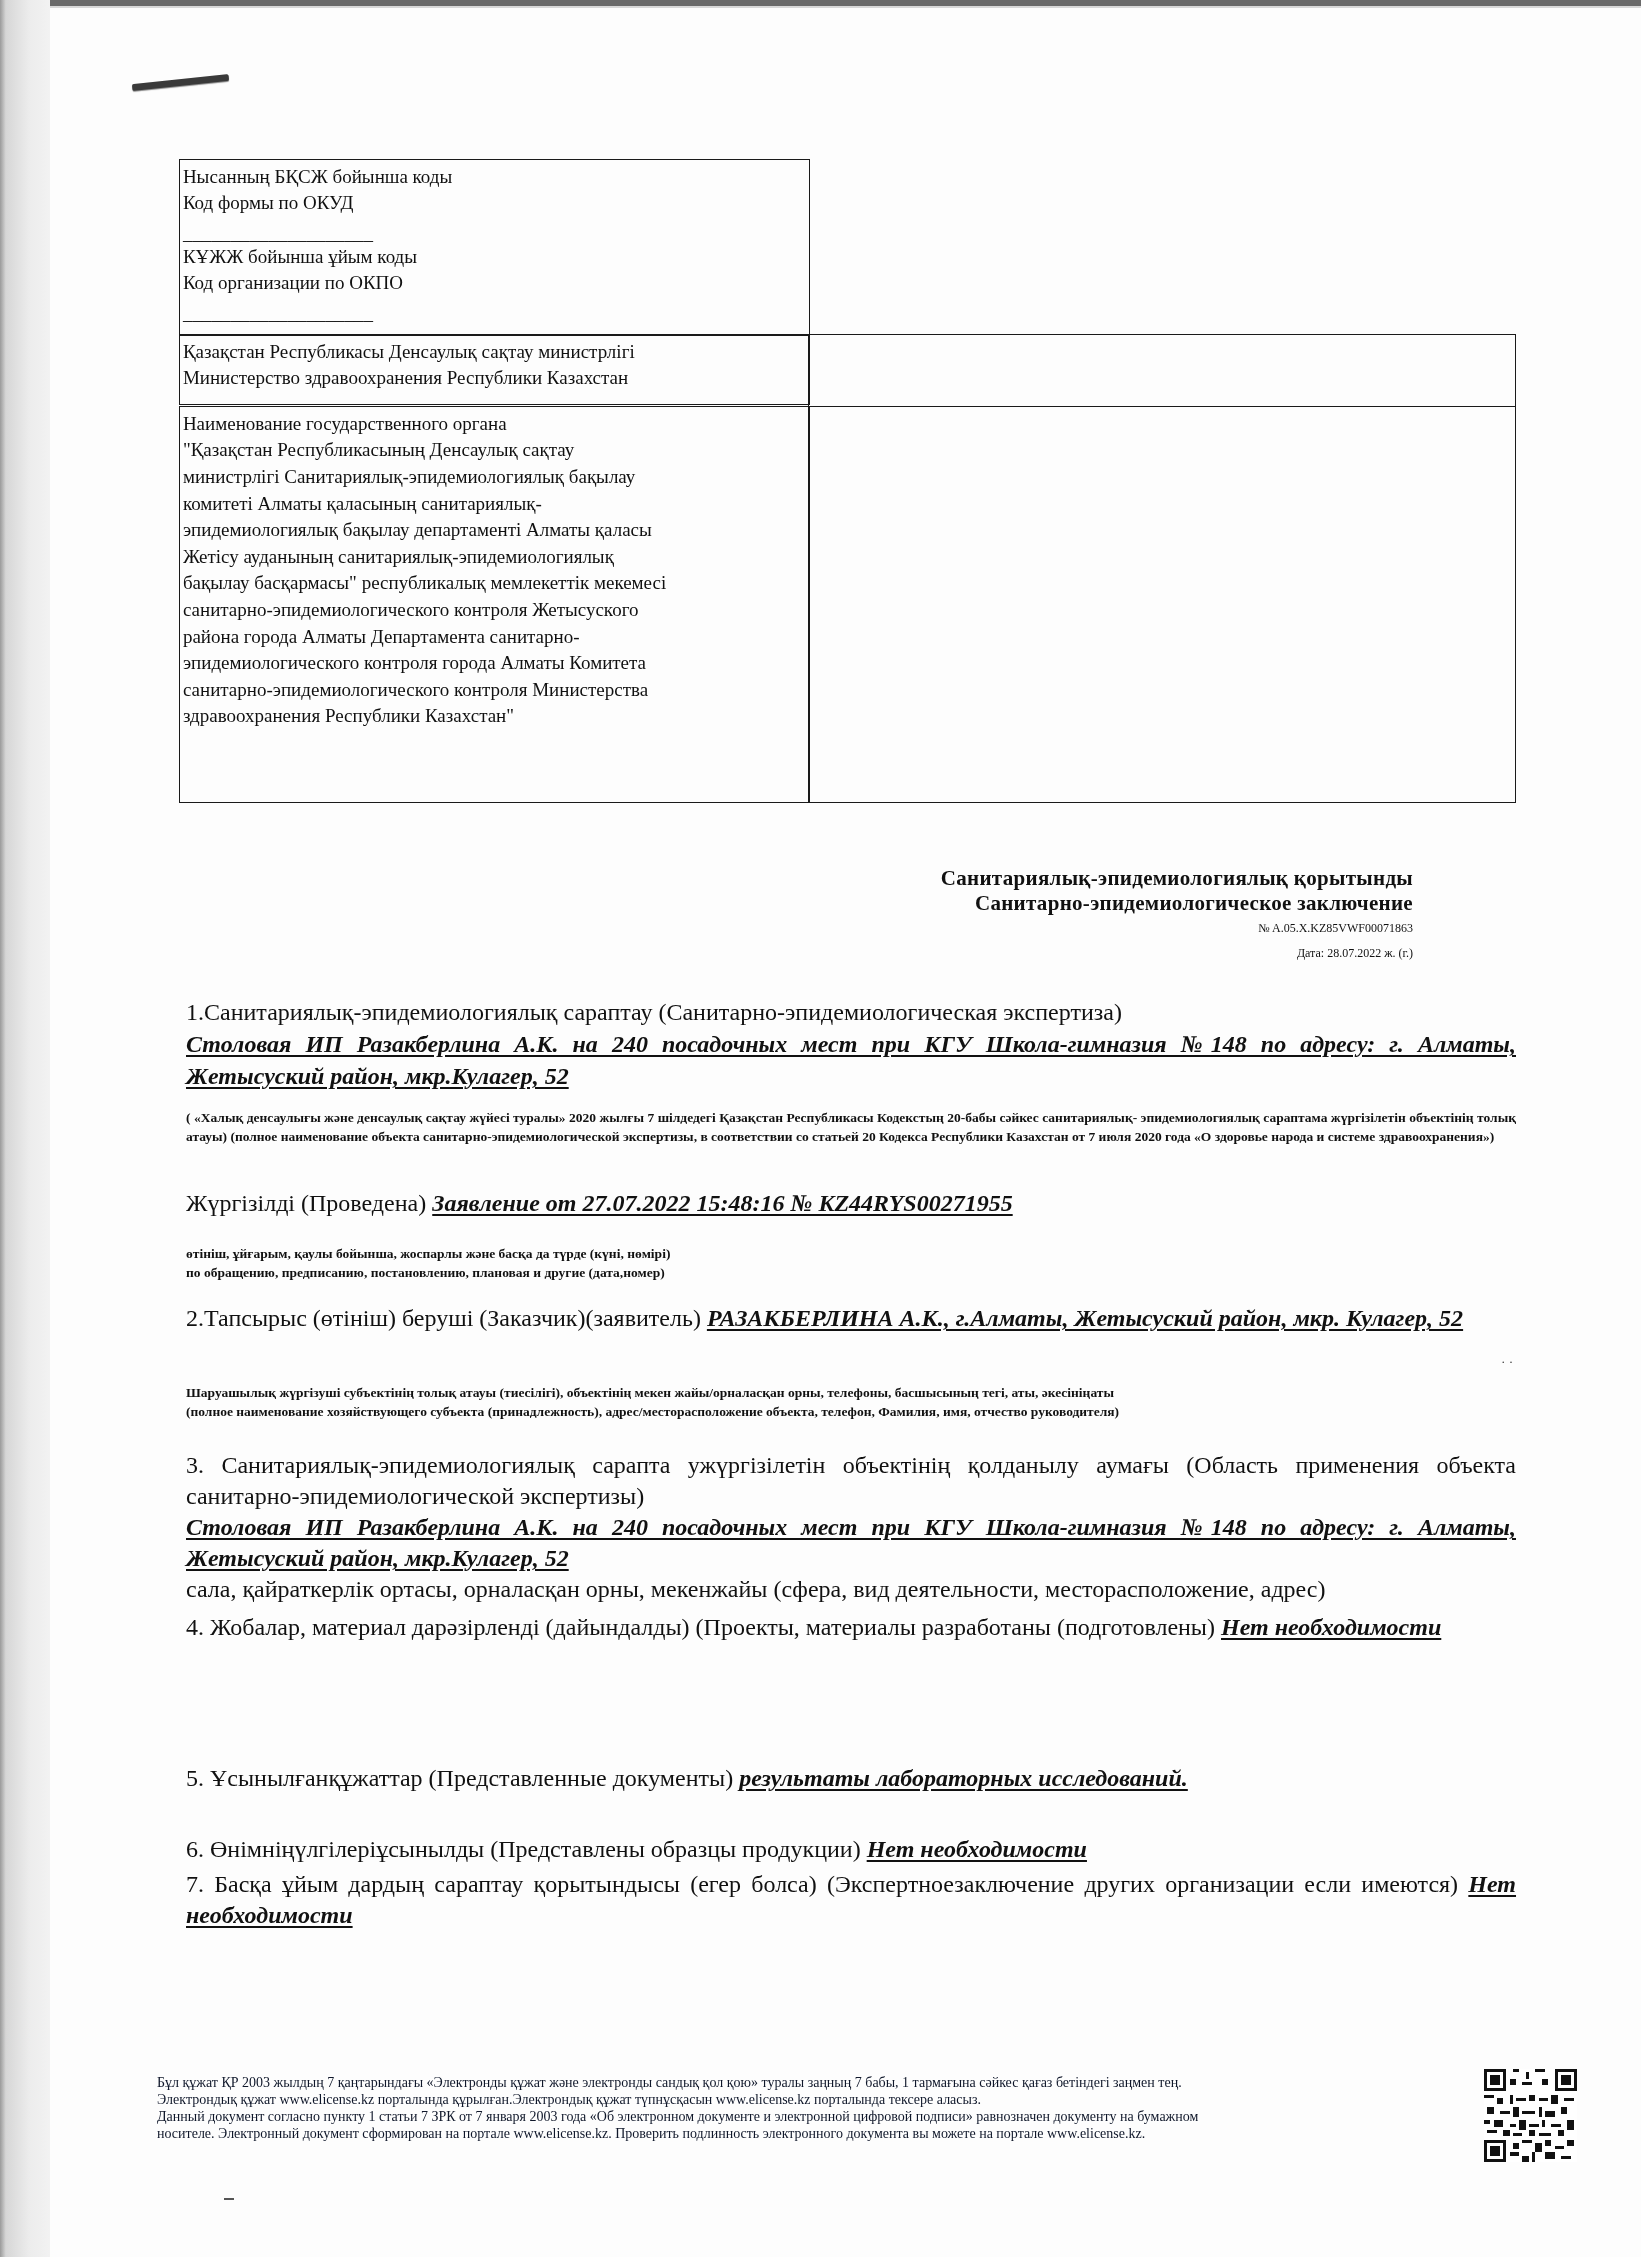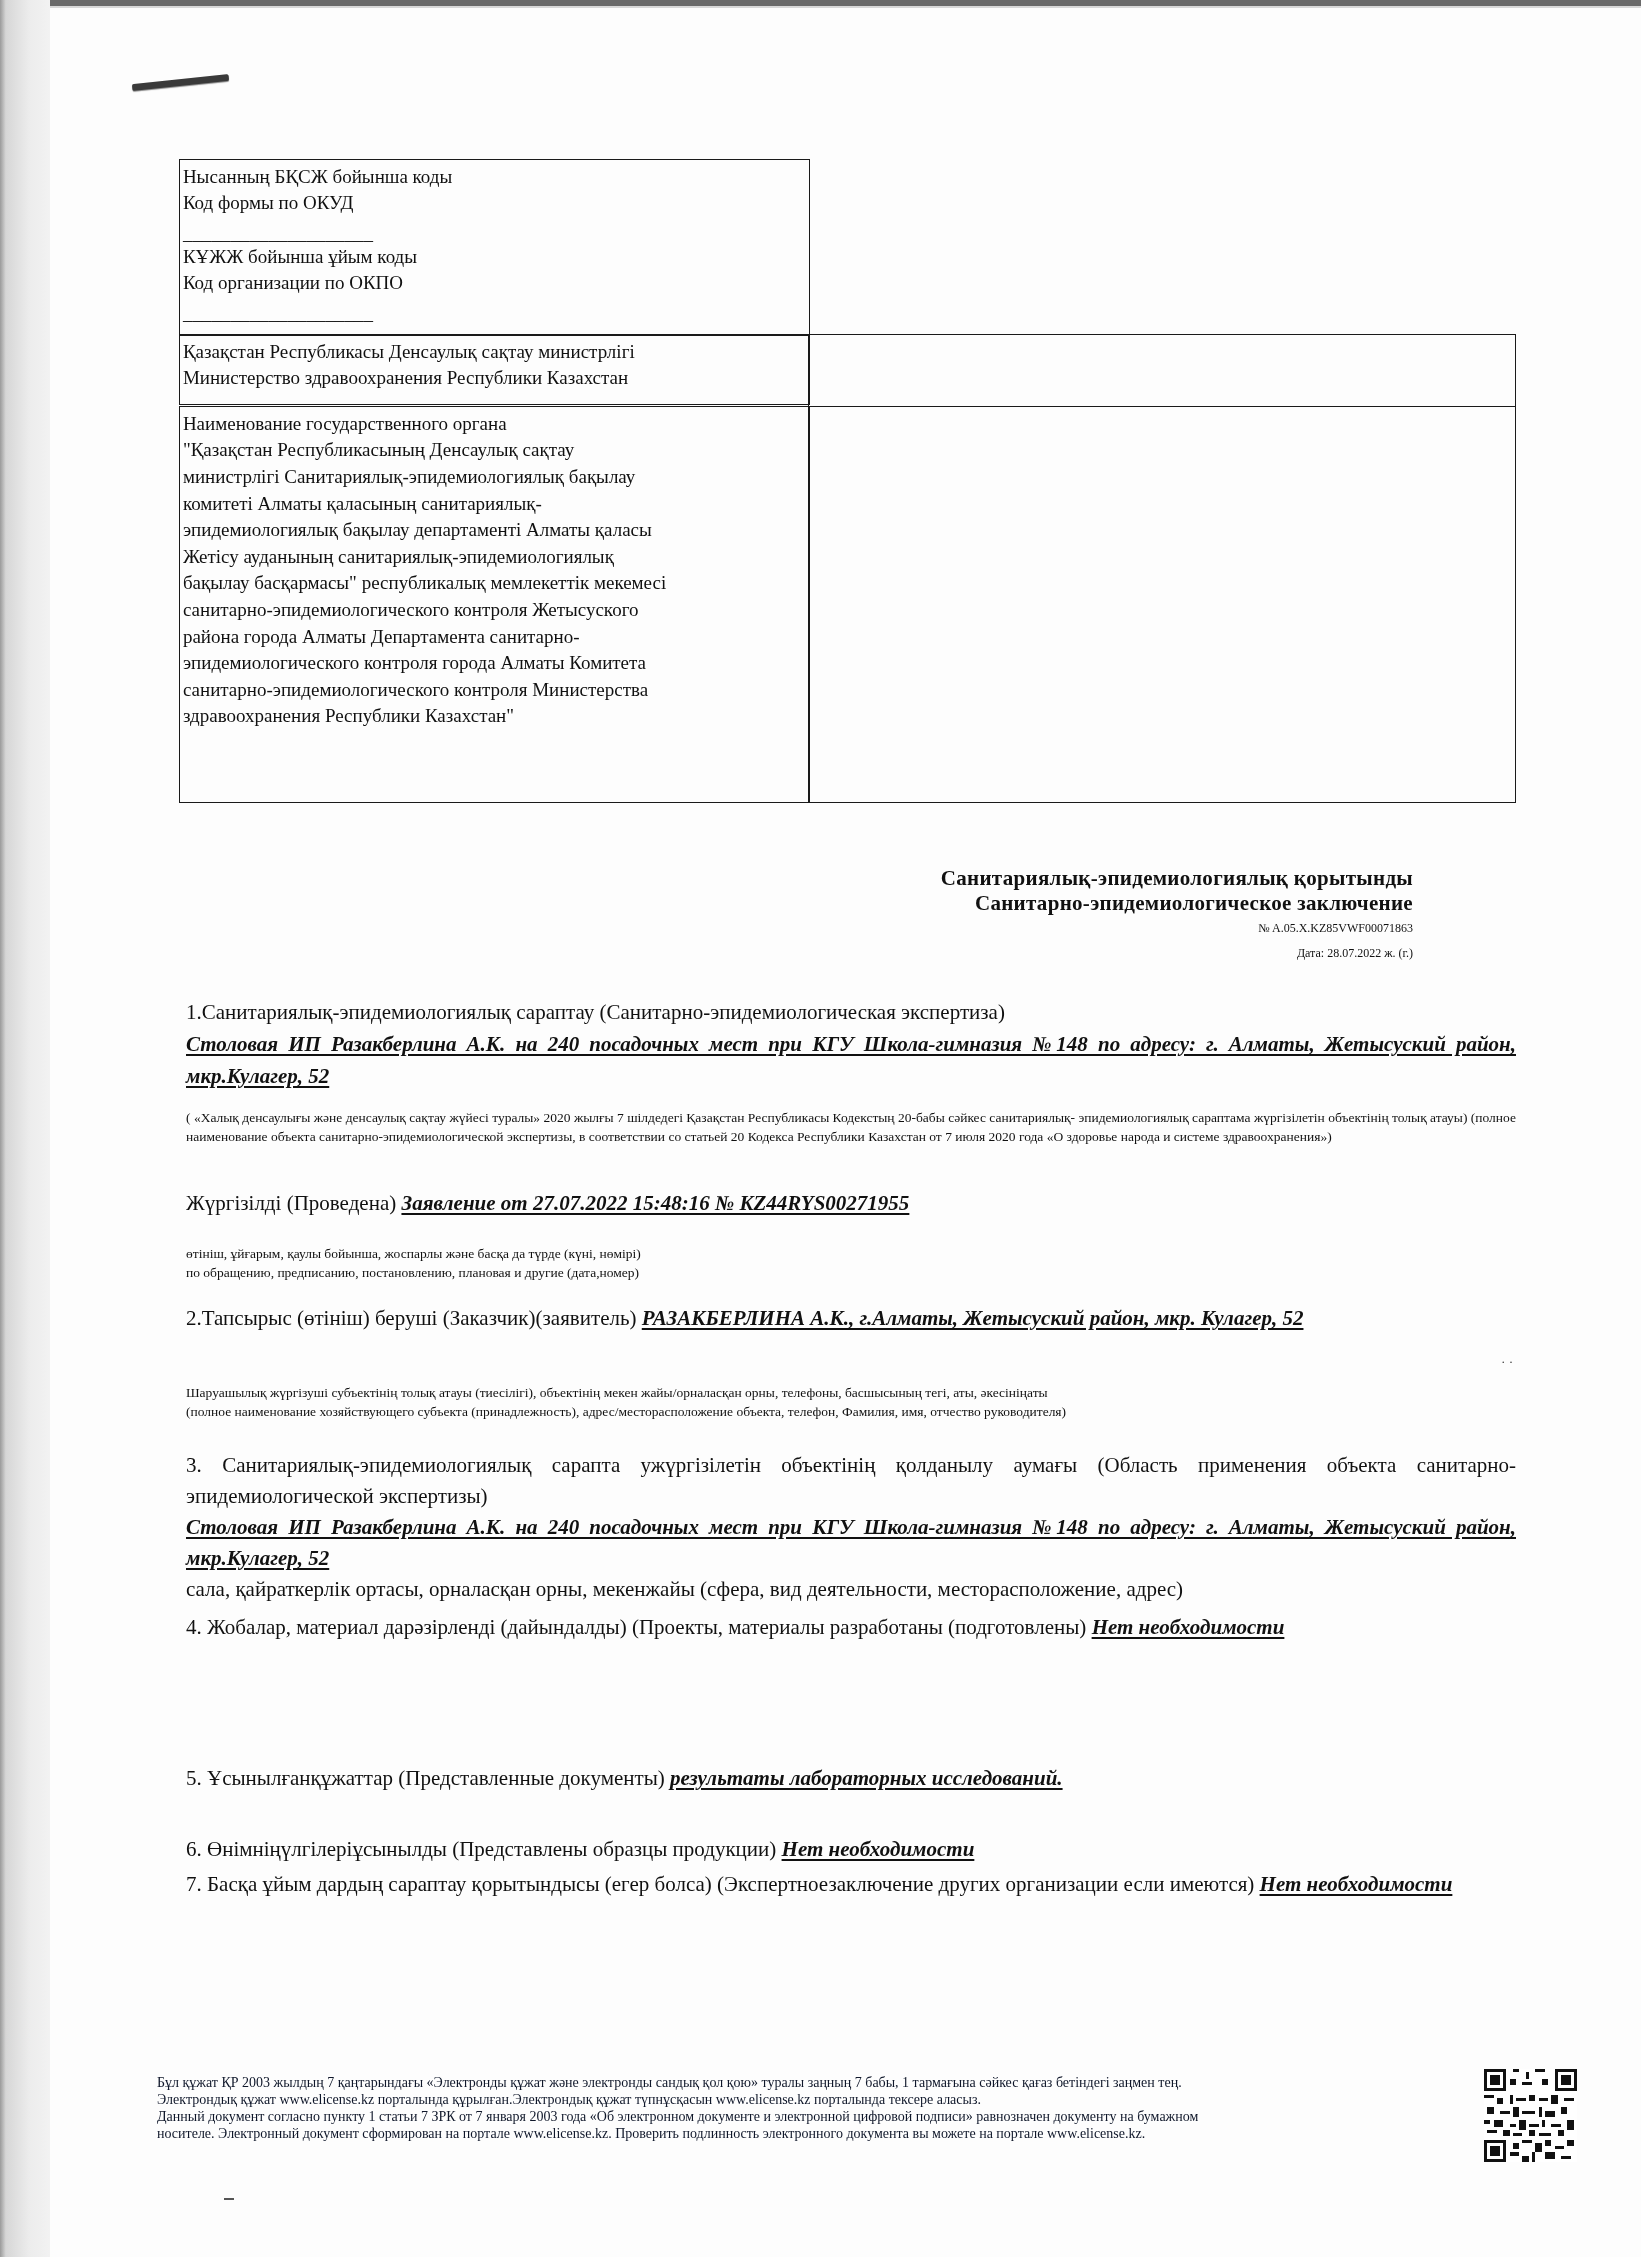--- a/index.html
+++ b/index.html
@@ -16,24 +16,24 @@
   .staple { position:absolute; left:132px; top:79px; width:97px; height:6.8px; background:#3a3a3a;
     transform:rotate(-6deg); border-radius:1.9px; box-shadow:0 1px 1px #888; }
   .cell { position:absolute; border:1.4px solid #1a1a1a; box-sizing:border-box; }
   .cell .txt { font-size:19px; line-height:26.6px; padding:3.9px 0 0 0; margin-left:-1px; }
   .txt div { white-space:nowrap; }
 
   .title-block { position:absolute; left:0; width:1413px; top:866px; text-align:right; }
   .title-block .t1, .title-block .t2 { font-weight:bold; font-size:21px; line-height:25px; letter-spacing:0.3px; }
   .title-block .t3, .title-block .t4 { font-size:12px; line-height:25px; }
 
-  .body-text { position:absolute; left:186px; width:1330px; font-size:21px; line-height:31px; }
+  .body-text { position:absolute; left:186px; width:1330px; font-size:24px; line-height:31px; }
   .just { text-align:justify; text-align-last:left; }
   .u { font-style:italic; font-weight:bold; text-decoration:underline; text-decoration-thickness:1.9px; text-underline-offset:2.9px; }
-  .small { font-size:13.5px; line-height:19.3px; }
+  .small { font-size:13.5px; line-height:19.3px;font-weight:bold; }
   .footer { position:absolute; left:157px; top:2074px; width:1332px; font-size:14px; line-height:17px; color:#0f172a; }
   .qr { position:absolute; left:1484px; top:2069px; width:93px; height:93px; }
   .dots { position:absolute; left:1501px; top:1354px; font-size:13.5px; color:#444; }
   .bottom-mark { position:absolute; left:224px; top:2198px; width:9.7px; height:1.9px; background:#555; }
 </style>
 </head>
 <body>
 
 <div class="scan-top"></div>
 <div class="scan-left"></div>

